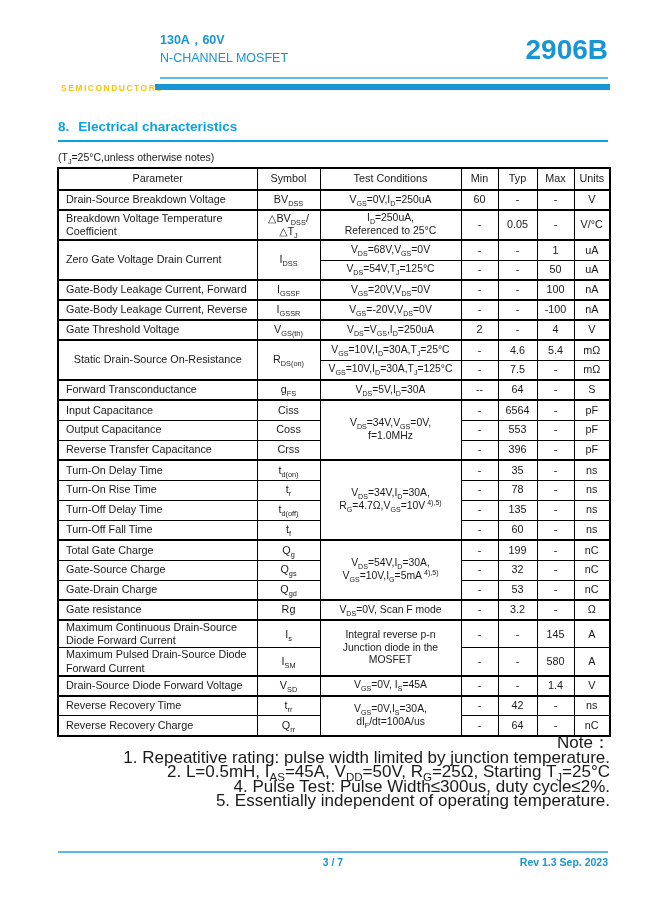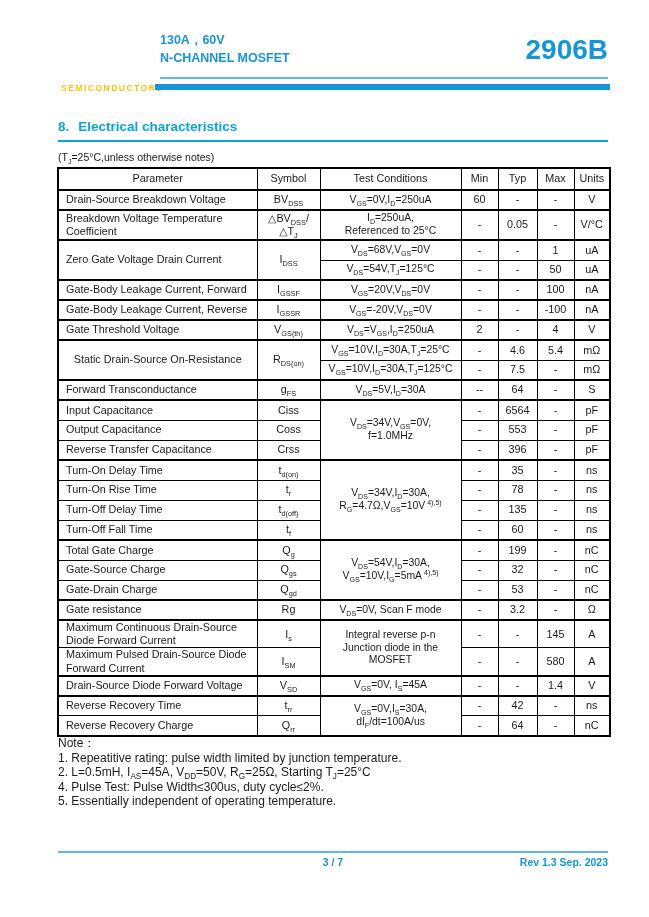--- a/index.html
+++ b/index.html
@@ -14,21 +14,21 @@
     -webkit-font-smoothing:antialiased;
   }
   .page{position:absolute;inset:0;background:#fff;overflow:hidden;}
 
   
   .logo-kia{position:absolute;left:60px;top:27px;font-size:43px;font-weight:bold;
     color:var(--yellow);letter-spacing:1px;line-height:1;}
   .logo-sub{position:absolute;left:61px;top:83px;font-size:8.5px;font-weight:bold;
     color:var(--yellow);letter-spacing:1.5px;}
   .hdr-rating{position:absolute;left:160px;top:32px;font-size:12.5px;font-weight:bold;color:var(--blue);}
-  .hdr-type{position:absolute;left:160px;top:51px;font-size:12.5px;font-weight:bold;color:var(--blue);}
+  .hdr-type{position:absolute;left:160px;top:51px;font-size:12.5px;font-weight:normal;color:var(--blue);}
   .hdr-part{position:absolute;right:41px;top:36px;font-size:28px;font-weight:600;color:var(--blue);line-height:1;}
   .rule-thin{position:absolute;left:160px;top:77px;width:448px;height:2px;background:var(--blue_light);}
   .rule-thick{position:absolute;left:155px;top:84px;width:455px;height:6px;background:var(--blue);}
 
   
   .section-head{position:absolute;left:58px;top:119px;width:550px;
     border-bottom:2px solid var(--cyan);padding-bottom:6px;
     font-size:13.5px;font-weight:bold;color:var(--cyan);}
   .section-head .num{margin-right:9px;}
   .cond-note{position:absolute;left:58px;top:151px;width:550px;text-align:left;
@@ -43,21 +43,21 @@
     overflow:hidden;}
   thead tr{height:22px;}
   tr.sep td{border-top-width:2px;}
   td.p{text-align:left;padding-left:7px;}
   td.p.ctr{text-align:center;padding-left:2px;}
   td.c{font-size:10.4px;}
   sub{font-size:0.68em;line-height:0;}
   sup{font-size:0.68em;line-height:0;vertical-align:super;}
 
   
-  .notes{position:absolute;left:58px;top:736px;width:552px;font-size:12px;line-height:14.6px;}
+  .notes{position:absolute;left:58px;top:736px;width:552px;font-size:17px;line-height:14.6px;text-align:right;}
   .note-line{white-space:nowrap;}
 
   
   .footer{position:absolute;left:58px;top:851px;width:550px;
     border-top:2px solid var(--blue_light);height:20px;}
   .footer-page{position:absolute;left:0;right:0;top:3px;text-align:center;
     font-size:10.5px;font-weight:bold;color:var(--blue);}
   .footer-rev{position:absolute;right:0;top:3px;font-size:10.5px;font-weight:bold;color:var(--blue);}
 </style>
 </head>

